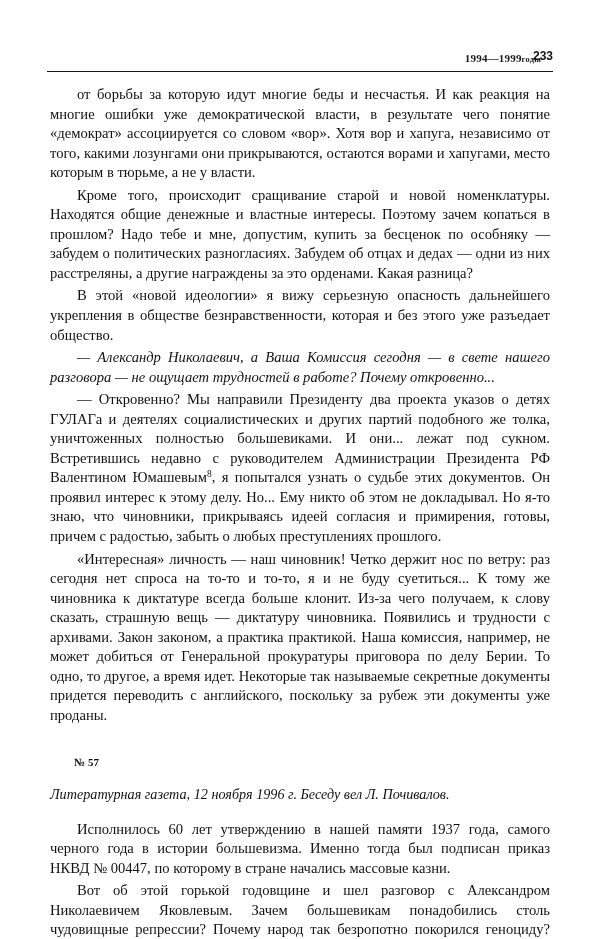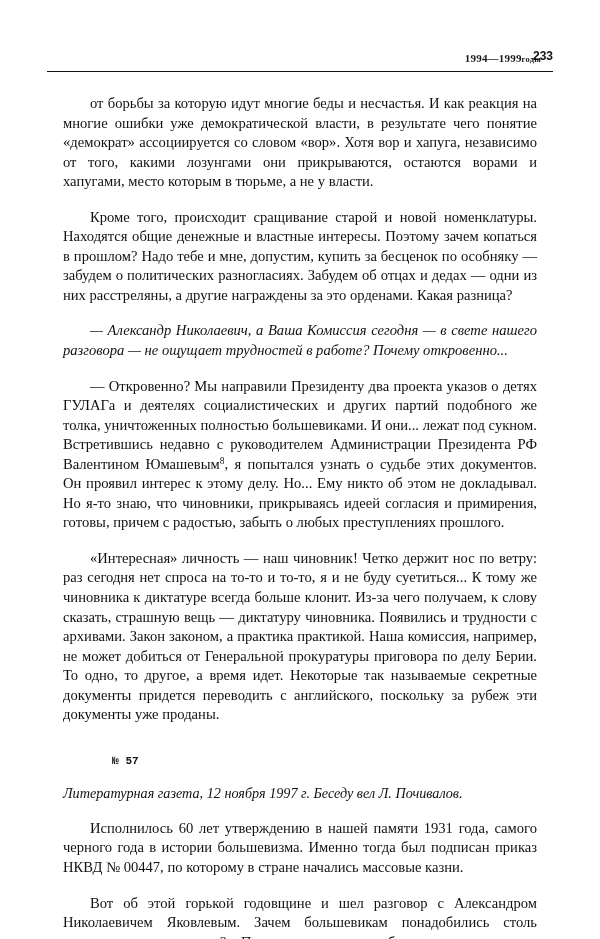--- a/index.html
+++ b/index.html
@@ -77,40 +77,39 @@
   
   .body-col {
     margin-top: 7px;
     text-align: justify;
     text-justify: inter-word;
     font-size: 14.6px;
     line-height: 19.55px;
     hyphens: manual;
   }
   .body-col p {
-    margin: 16px;
+    margin: 3px;
     text-indent: 27px;
   }
   .body-col p.no-indent {
     text-indent: 0;
   }
   .body-col p.italic {
     font-style: italic;
   }
   .body-col sup {
     font-size: 0.65em;
     line-height: 0;
     vertical-align: 0.55em;
   }
 
   
   .doc-heading {
     margin-top: 30px;
-    font-family: Liberation Mono, monospace;
-    margin-left: 38px;
+    font-family: Liberation Serif, serif;
   }
   .doc-number {
     font-size: 11px;
     font-weight: 700;
     letter-spacing: 0.1px;
     text-indent: 0;
     margin: 0 0 5px 27px;
     color: #111111;
   }
   .doc-title {
@@ -143,37 +142,38 @@
       <div class="running-head-folio">233</div>
       <div class="head-rule"></div>
     </div>
 
     <div class="body-col">
 
       <p>от борьбы за которую идут многие беды и несчастья. И как реакция на многие ошибки уже демократической власти, в результате чего понятие «демократ» ассоциируется со словом «вор». Хотя вор и хапуга, независимо от того, какими лозунгами они прикрываются, остаются ворами и хапугами, место которым в тюрьме, а не у власти.</p>
 
       <p>Кроме того, происходит сращивание старой и новой номенклатуры. Находятся общие денежные и властные интересы. Поэтому зачем копаться в прошлом? Надо тебе и мне, допустим, купить за бесценок по особняку — забудем о политических разногласиях. Забудем об отцах и дедах — одни из них расстреляны, а другие награждены за это орденами. Какая разница?</p>
 
+      <p>В этой «новой идеологии» я вижу серьезную опасность дальнейшего укрепления в обществе безнравственности, которая и без этого уже разъедает общество.</p>
 
       <p class="italic">— Александр Николаевич, а Ваша Комиссия сегодня — в свете нашего разговора — не ощущает трудностей в работе? Почему откровенно...</p>
 
       <p><span>— Откровенно? Мы направили Президенту два проекта указов о детях ГУЛАГа и деятелях социалистических и других партий подобного же толка, уничтоженных полностью большевиками. И они... лежат под сукном. Встретившись недавно с руководителем Администрации Президента РФ Валентином Юмашевым</span><sup>8</sup><span>, я попытался узнать о судьбе этих документов. Он проявил интерес к этому делу. Но... Ему никто об этом не докладывал. Но я-то знаю, что чиновники, прикрываясь идеей согласия и примирения, готовы, причем с радостью, забыть о любых преступлениях прошлого.</span></p>
 
       <p>«Интересная» личность — наш чиновник! Четко держит нос по ветру: раз сегодня нет спроса на то-то и то-то, я и не буду суетиться... К тому же чиновника к диктатуре всегда больше клонит. Из-за чего получаем, к слову сказать, страшную вещь — диктатуру чиновника. Появились и трудности с архивами. Закон законом, а практика практикой. Наша комиссия, например, не может добиться от Генеральной прокуратуры приговора по делу Берии. То одно, то другое, а время идет. Некоторые так называемые секретные документы придется переводить с английского, поскольку за рубеж эти документы уже проданы.</p>
 
     </div>
 
     <div class="doc-heading">
       <p class="doc-number">№ 57</p>
     </div>
 
     <div class="body-col doc-source">
-      <p class="no-indent">Литературная газета, 12 ноября 1997 г. Беседу вел Л. Почивалов.</p>
+      <p class="no-indent">Литературная газета, 12 ноября 1996 г. Беседу вел Л. Почивалов.</p>
     </div>
 
     <div class="body-col after-source">
-      <p>Исполнилось 60 лет утверждению в нашей памяти 1931 года, самого черного года в истории большевизма. Именно тогда был подписан приказ НКВД № 00447, по которому в стране начались массовые казни.</p>
+      <p>Исполнилось 60 лет утверждению в нашей памяти 1937 года, самого черного года в истории большевизма. Именно тогда был подписан приказ НКВД № 00447, по которому в стране начались массовые казни.</p>
       <p>Вот об этой горькой годовщине и шел разговор с Александром Николаевичем Яковлевым. Зачем большевикам понадобились столь чудовищные репрессии? Почему народ так безропотно покорился геноциду? Почему столь бездумно верил Сталину? Есть ли опасность повторения в России новой войны власти против собственного народа?</p>
 
     </div>
 
   </div>
 </div>
 
 </body></html>

